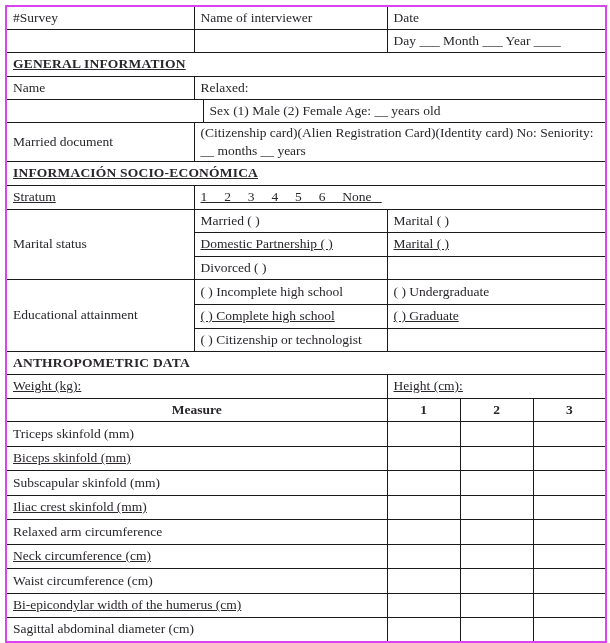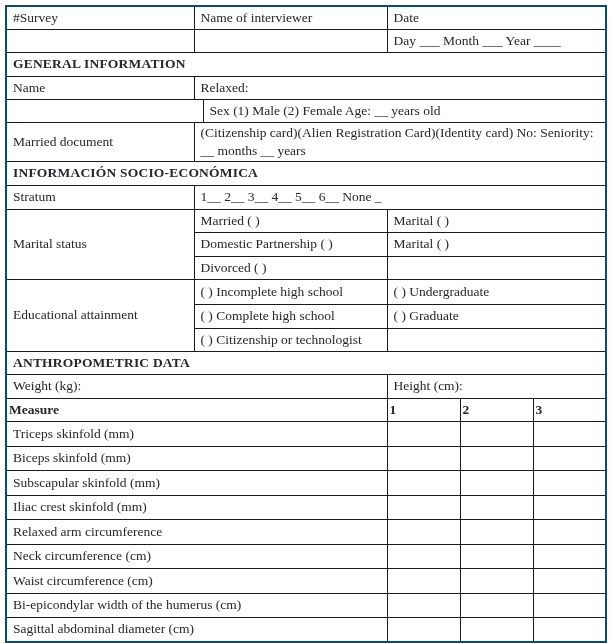--- a/index.html
+++ b/index.html
@@ -24,30 +24,30 @@
   td {
     border: 1px solid #1a1a1a;
     font-size: 13.5px;
     line-height: 1.3;
     padding: 1px 4px 1px 6px;
     vertical-align: middle;
     overflow: hidden;
     white-space: nowrap;
   }
   td.wrap { white-space: normal; margin-left: 36px; }
-  table.form { border: 2px solid #0c4a6e; }
+  table.form { border: 2px solid #d946ef; }
   tr.r23 { height: 23px; }
-  tr.r24 { height: 24px; }
+  tr.r24 { height: 24px; text-decoration: underline; }
   tr.r25 { height: 25px; }
   tr.r39 { height: 39px; }
   td.section {
     font-weight: bold;
     letter-spacing: 0.2px;
   }
-  td.center { text-align: left; padding-left: 2px; padding-right: 2px; }
+  td.center { text-align: center; padding-left: 2px; padding-right: 2px; }
   td.bold { font-weight: bold; }
   td.empty { padding: 0; }
 </style>
 </head>
 <body>
 
 <div class="page">
   <table class="form">
     <colgroup>
       <col style="width:188px">

